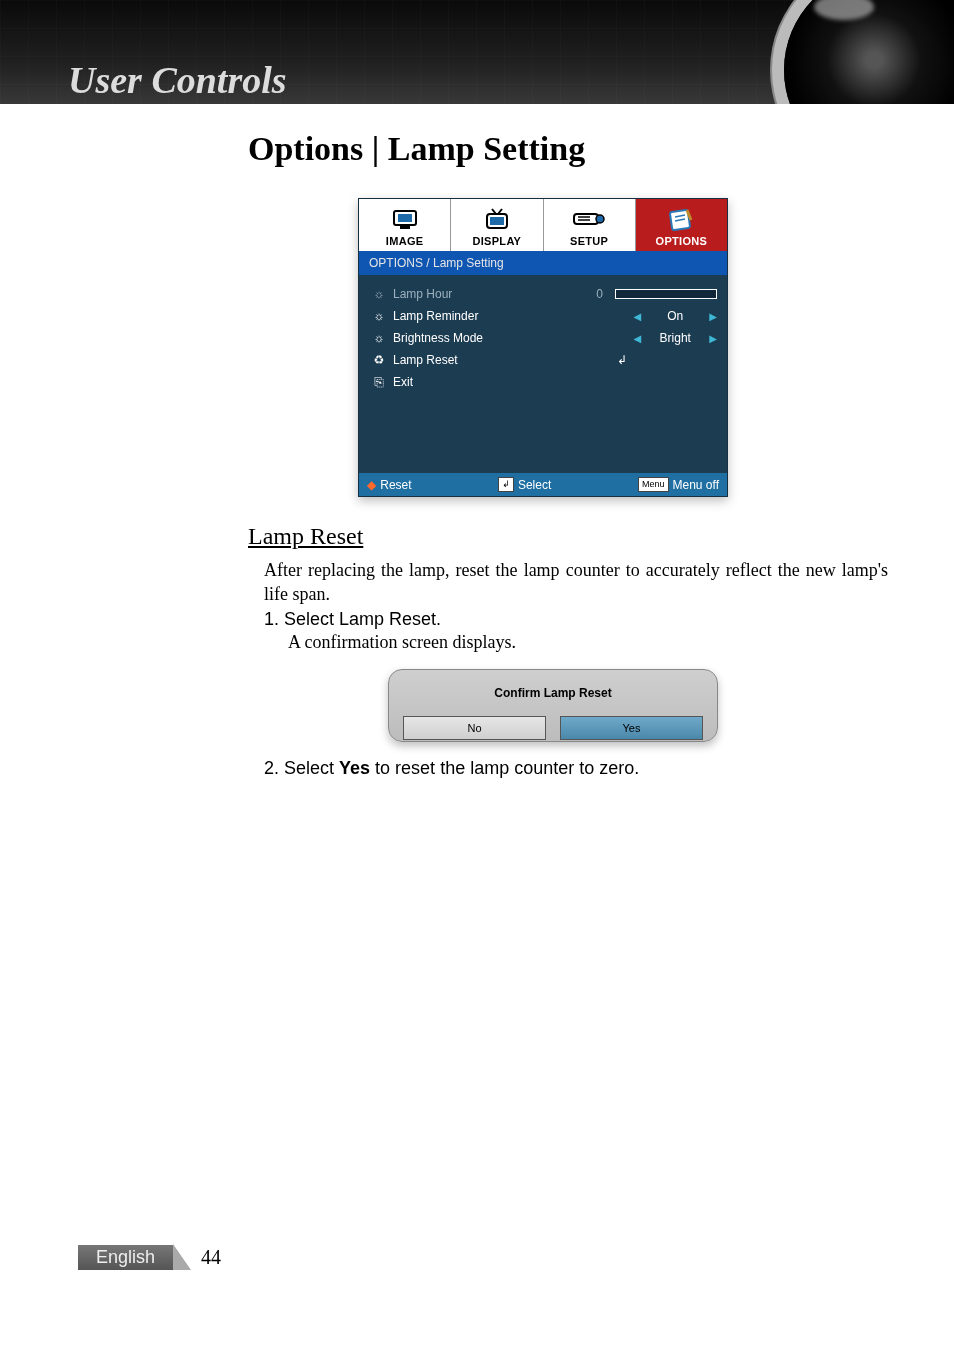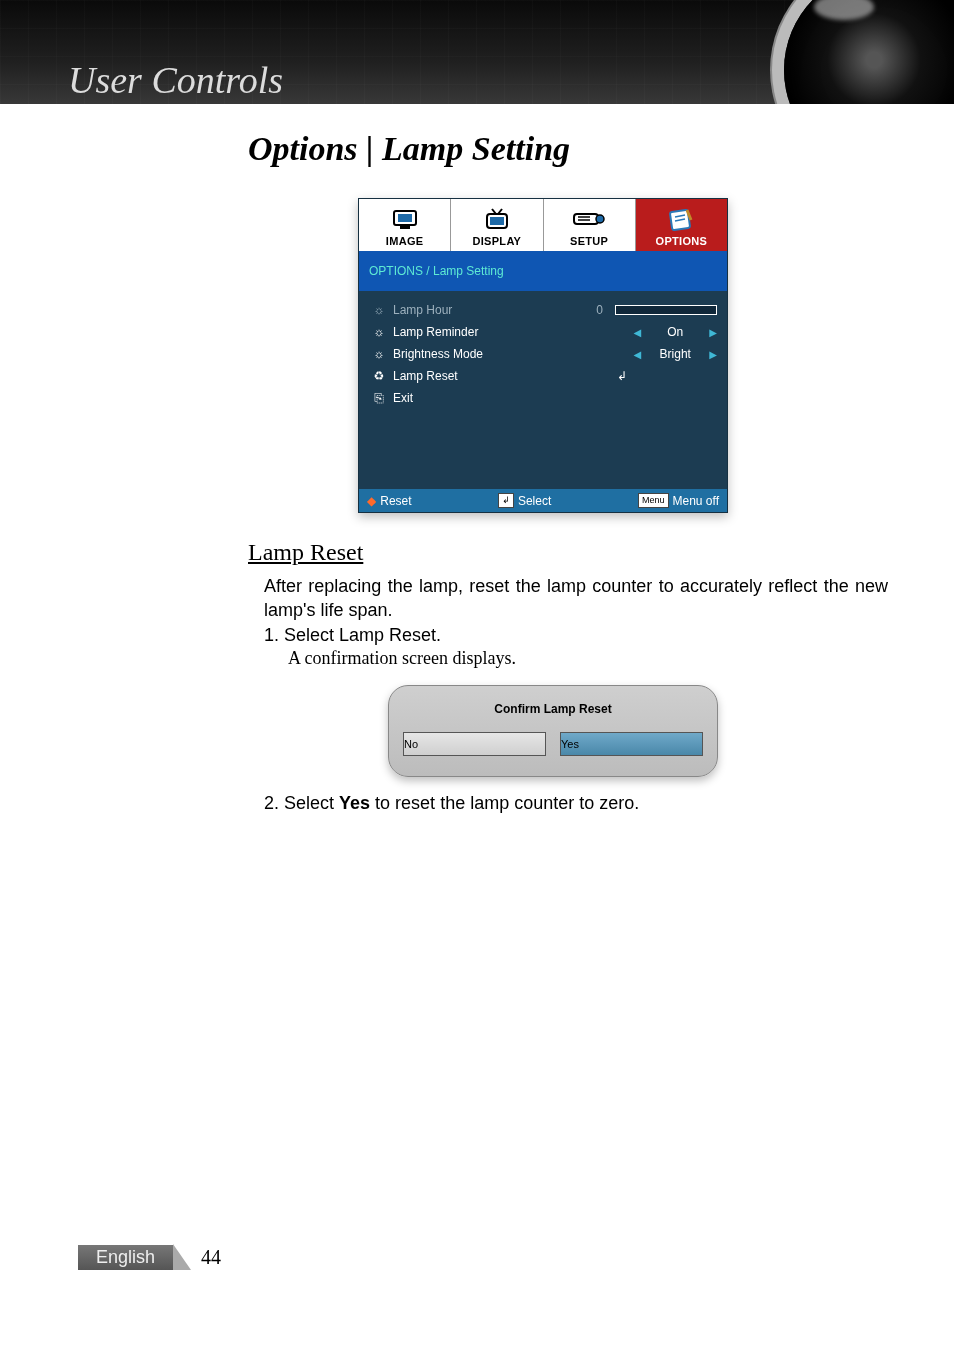--- a/index.html
+++ b/index.html
@@ -1,61 +1,61 @@
 <!DOCTYPE html>
 <html><head>
 <meta charset="utf-8">
 <style>
   body{margin:0;background:#fff;font-family:Arial,Helvetica,sans-serif;width:954px;height:1354px;position:relative;color:#000}
   .header{height:104px;background:linear-gradient(#0a0a0a,#202020 60%,#383838);position:relative;overflow:hidden}
   .header::before{content:"";position:absolute;top:0;left:0;right:0;height:104px;
     background-image:repeating-linear-gradient(to right,rgba(255,255,255,.02) 0 1px,transparent 1px 28px),
                      repeating-linear-gradient(to bottom,rgba(255,255,255,.02) 0 1px,transparent 1px 28px)}
   .header-title{position:absolute;left:68px;bottom:2px;font-family:"Palatino Linotype","Book Antiqua",Palatino,serif;
-    font-style:italic;font-weight:400;font-size:38px;color:#dcdcdc}
+    font-style:italic;font-weight:700;font-size:38px;color:#dcdcdc}
   .lens{position:absolute;right:-30px;top:-30px;width:200px;height:200px;border-radius:50%;
     background:radial-gradient(circle at 45% 45%,#555 0 5%,#111 30%,#000 60%);
     box-shadow:inset 0 0 30px #000,0 0 0 12px #bbb,0 0 0 14px #888}
   .lens::after{content:"";position:absolute;left:30px;top:24px;width:60px;height:26px;border-radius:50%;
     background:rgba(255,255,255,.45);filter:blur(2px)}
   .content{position:absolute;left:248px;top:130px;width:640px}
-  .h2{font-family:"Palatino Linotype","Book Antiqua",Palatino,serif;font-style:italic;font-size:34px;margin:0 0 30px 0}
+  .h2{font-family:"Palatino Linotype","Book Antiqua",Palatino,serif;font-size:34px;margin:0 0 30px 0}
   
   .osd{width:368px;margin-left:110px;border:1px solid rgba(0,0,0,.2);box-shadow:0 4px 10px rgba(0,0,0,.25);background:#1c3c52;font-size:12px;color:#fff}
   .tabs{display:flex;background:#fff}
   .tab{flex:1;text-align:center;padding-top:6px;border-right:1px solid #999;background:#fff;color:#000;font-size:11px}
   .tab:last-child{border-right:none}
   .tab.active{background:#b91c1c;color:#fff}
   .tab .ticon{height:28px;display:flex;align-items:center;justify-content:center}
   .tab .tlabel{padding:2px 0 4px 0;font-weight:bold;font-size:11px;letter-spacing:.3px}
-  .breadcrumb{background:#0f56b3;color:#5eead4;font-size:12px;padding:13px 10px}
+  .breadcrumb{background:#0f56b3;color:#e5e5e5;font-size:12px;padding:5px 10px}
   .items{background:#1c3c52;padding:8px 10px 80px 10px}
   .row{display:flex;align-items:center;height:22px;font-size:12px}
   .row .ricon{width:20px;text-align:center;margin-right:4px}
   .row .rlabel{flex:0 0 130px;white-space:nowrap}
   .row.dim{color:#9cb0bd}
   .valcell{flex:1;display:flex;align-items:center;justify-content:flex-end;gap:6px}
   .tri{font-size:10px}
   .tri.left{color:#3fb8d6}
   .tri.right{color:#3fb8d6}
   .slider{width:100px;height:8px;border:1px solid #fff;background:#10283a;position:relative}
   .footer{background:#1f6fa2;display:flex;align-items:center;gap:8px;padding:4px 8px;font-size:12px}
   .footer .chip{display:flex;align-items:center;gap:4px}
   .keybox{background:#fff;color:#000;font-size:9px;padding:0 3px;line-height:13px;border:1px solid #444}
   
   .section-title{font-family:"Palatino Linotype","Book Antiqua",Palatino,serif;font-size:24px;text-decoration:underline;margin:26px 0 8px 0}
-  .para{font-family:Liberation Sans, sans-serif;font-size:18px;line-height:1.35;text-align:justify;margin:0 0 2px 16px}
+  .para{font-family:Liberation Serif, serif;font-size:18px;line-height:1.35;text-align:justify;margin:0 0 2px 16px}
   .step{font-family:Liberation Sans, sans-serif;font-size:18px;margin:0 0 2px 16px}
   .substep{font-family:"Palatino Linotype","Book Antiqua",Palatino,serif;font-size:18px;margin:0 0 2px 40px}
   
   .confirm{width:300px;margin:16px 0 16px 140px;background:linear-gradient(#cfcfcf,#bcbcbc);
-    border:1px solid #888;border-radius:20px;padding:16px 14px 20px 14px;box-shadow:0 4px 8px rgba(0,0,0,.25)}
+    border:1px solid #888;border-radius:14px;padding:16px 14px 1px 14px;box-shadow:0 4px 8px rgba(0,0,0,.25)}
   .confirm-title{text-align:center;font-size:12px;font-weight:bold;color:#000;margin-bottom:16px}
   .btnrow{display:flex;gap:14px;justify-content:center}
-  .dlgbtn{flex:1;height:22px;font-size:11px;color:#000;text-align:left;line-height:22px;
+  .dlgbtn{flex:1;height:22px;font-size:11px;color:#000;text-align:center;line-height:22px;
     border:1px solid #555;background:linear-gradient(#e6e6e6,#cfcfcf)}
   .dlgbtn.selected{background:linear-gradient(#6fa9c9,#4a88a9);color:#000}
   
   .pf{position:absolute;left:78px;bottom:84px;display:flex;align-items:center;height:26px}
   .pf-lang{background:linear-gradient(#777,#555);color:#eee;font-size:18px;padding:2px 18px;font-family:Liberation Sans, sans-serif}
   .pf-wedge{width:0;height:0;border-top:26px solid transparent;border-left:18px solid #aaa}
   .pf-num{font-size:20px;margin-left:10px;font-family:"Palatino Linotype",serif}
   .bold{font-weight:700}
 </style>
 </head>

